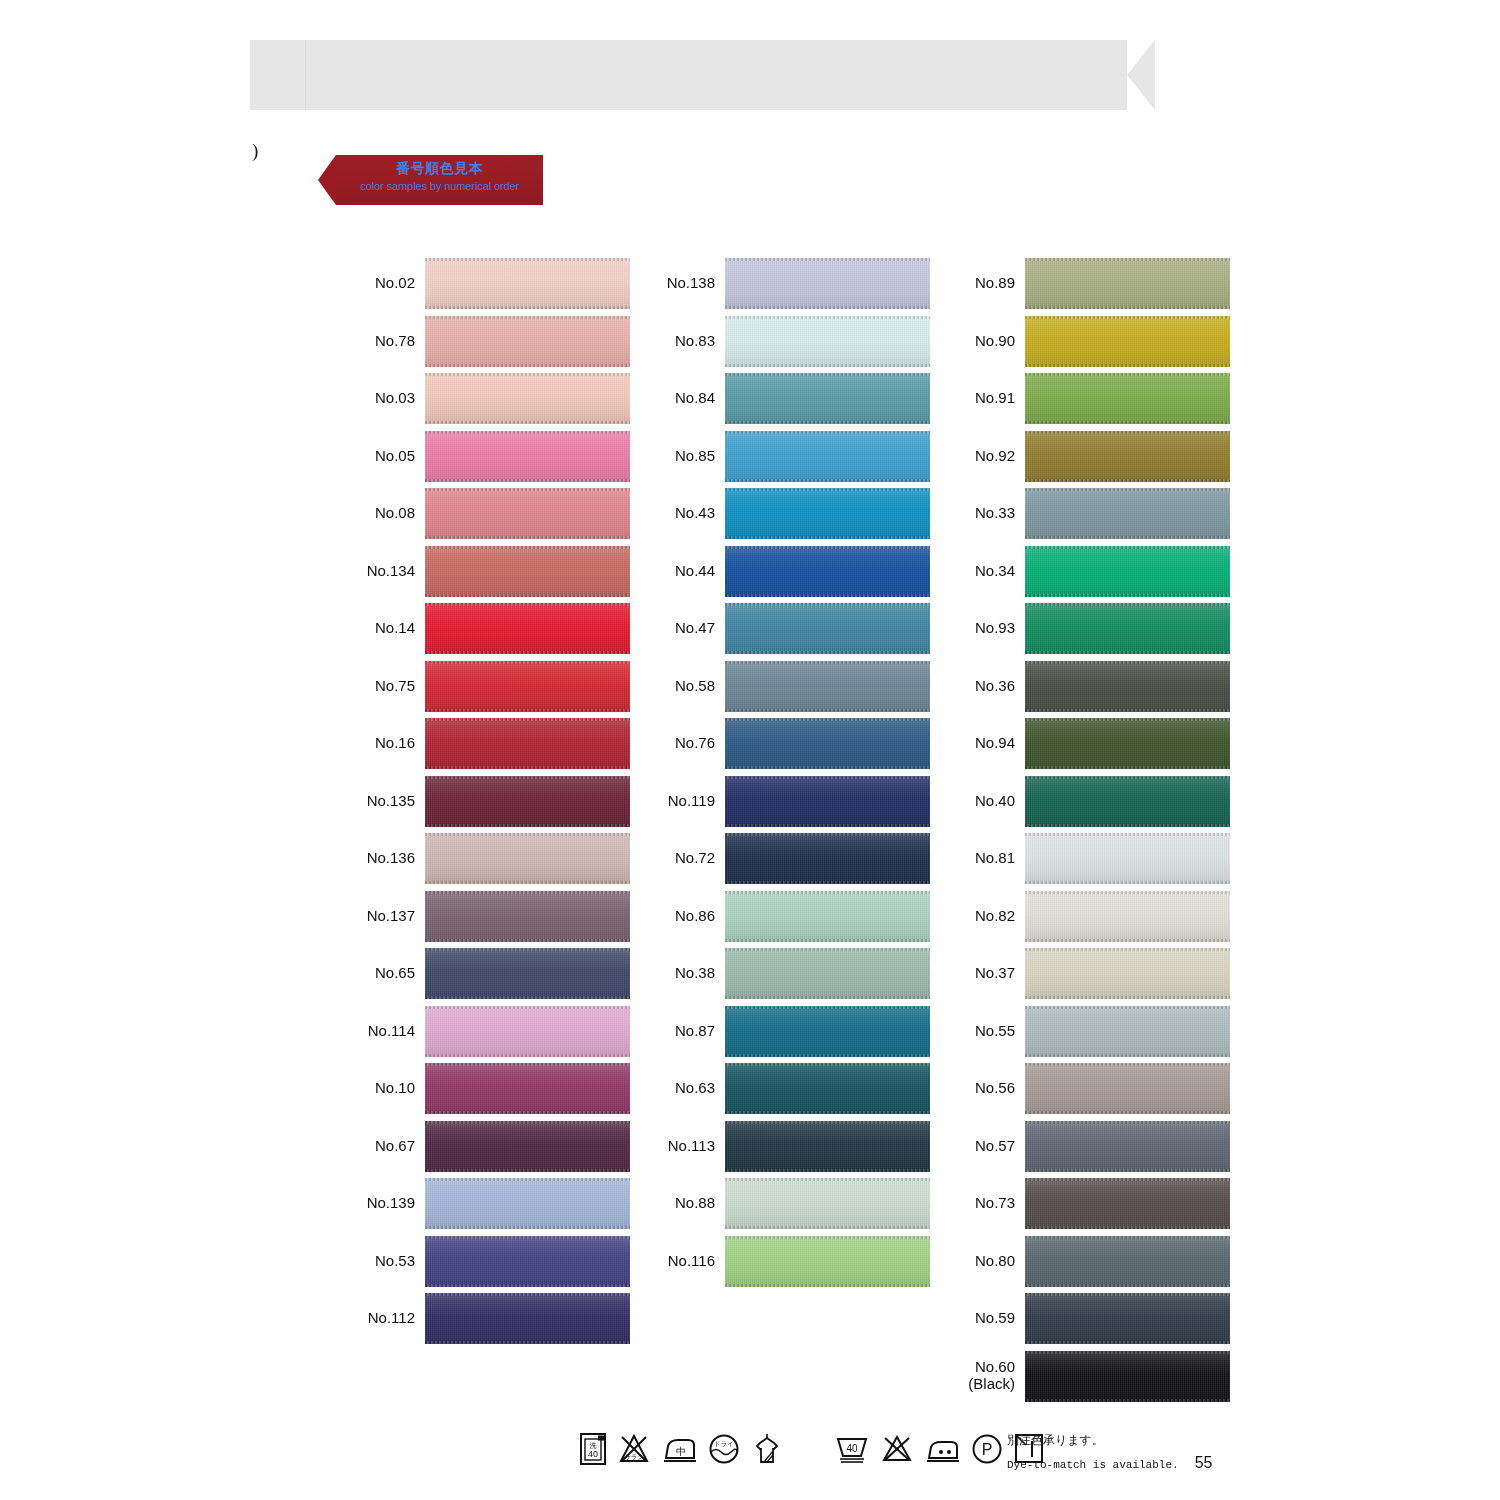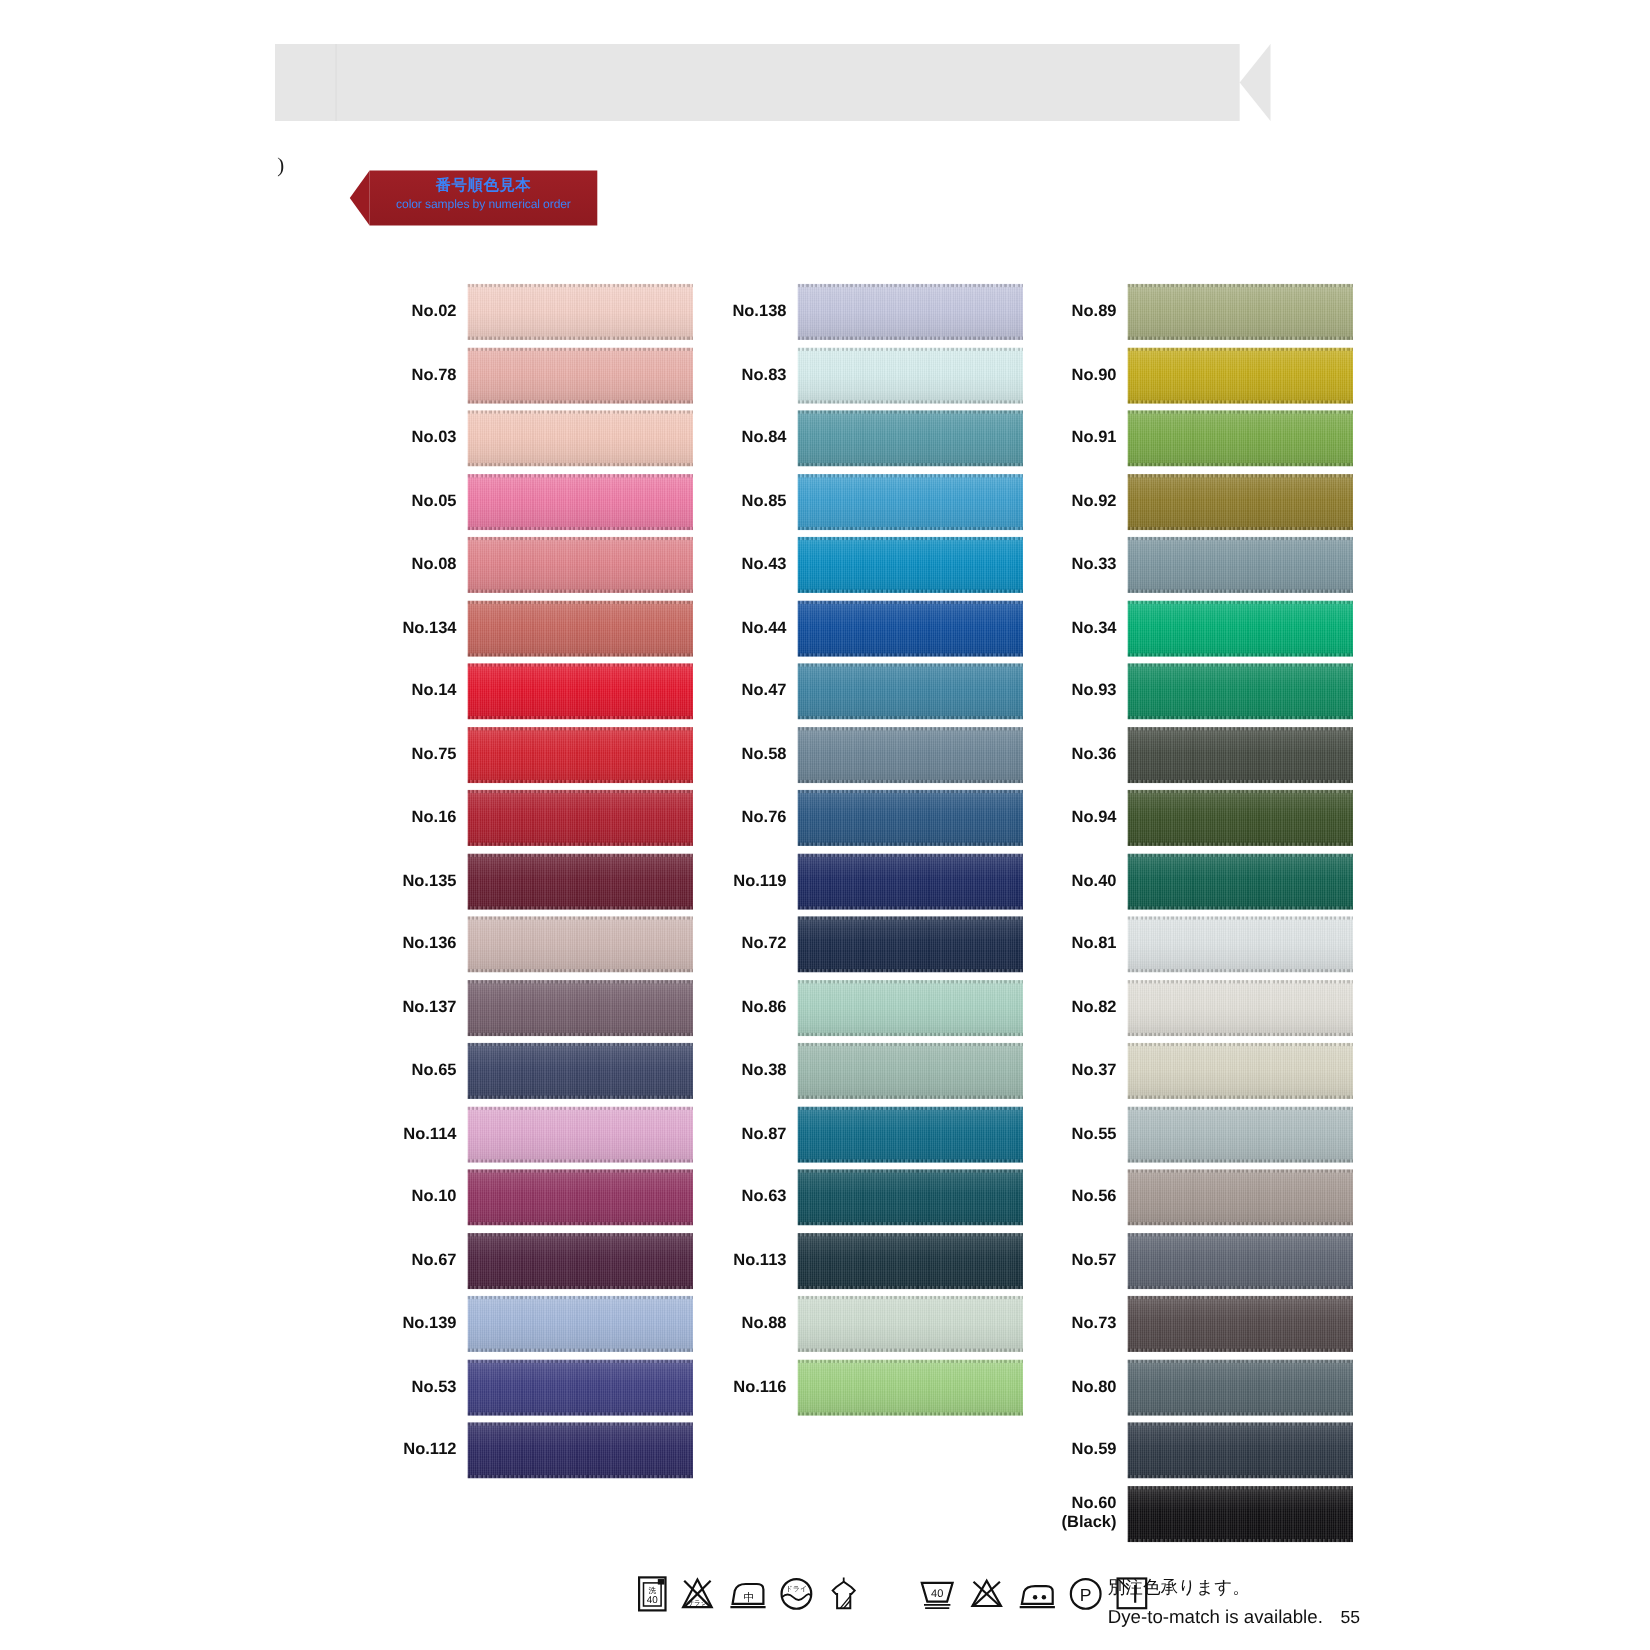--- a/index.html
+++ b/index.html
@@ -56,21 +56,21 @@
     position:absolute;left:18px;top:25px;width:207px;text-align:center;
     font-size:11px;letter-spacing:-.1px;
     font-family:"Liberation Sans",sans-serif;
   }
 
   
   #swatch-grid{
     position:absolute;left:340px;top:255px;width:900px;
     display:flex;gap:0;
   }
-  .swatch-col{width:300px;font-weight:bold;}
+  .swatch-col{width:300px;}
   .swatch-row{
     height:57.5px;display:flex;align-items:center;
   }
   .swatch-label{
     width:75px;text-align:right;padding-right:10px;
     font-size:15px;color:#101010;line-height:1.12;
     font-family:"Liberation Sans",sans-serif;
   }
   .swatch-label .sub{display:block;}
   .ribbon{
@@ -111,23 +111,23 @@
   }
   #care-symbols .group{display:flex;align-items:center;}
   #care-symbols .gap{width:40px;}
   .care-icon{margin-right:9px;}
   .care-icon svg{display:block;}
 
   #footer-note{
     position:absolute;left:1007px;top:1432px;
     font-size:13.5px;color:#111;line-height:1.55;
   }
-  #footer-note .jp{font-family:Liberation Sans, sans-serif;font-size:16px;}
+  #footer-note .jp{font-family:Liberation Mono, monospace;font-size:12px;}
   #footer-note .en-row{display:flex;align-items:baseline;}
-  #footer-note .en{font-family:Liberation Sans, sans-serif;font-size:17px;}
+  #footer-note .en{font-family:Liberation Mono, monospace;font-size:11px;}
   #page-number{
     margin-left:16px;font-size:16px;color:#111;
     font-family:"Liberation Sans",sans-serif;
   }
 </style>
 </head>
 <body>
 
 <div id="top-banner">
   <div class="notch-left"></div>

